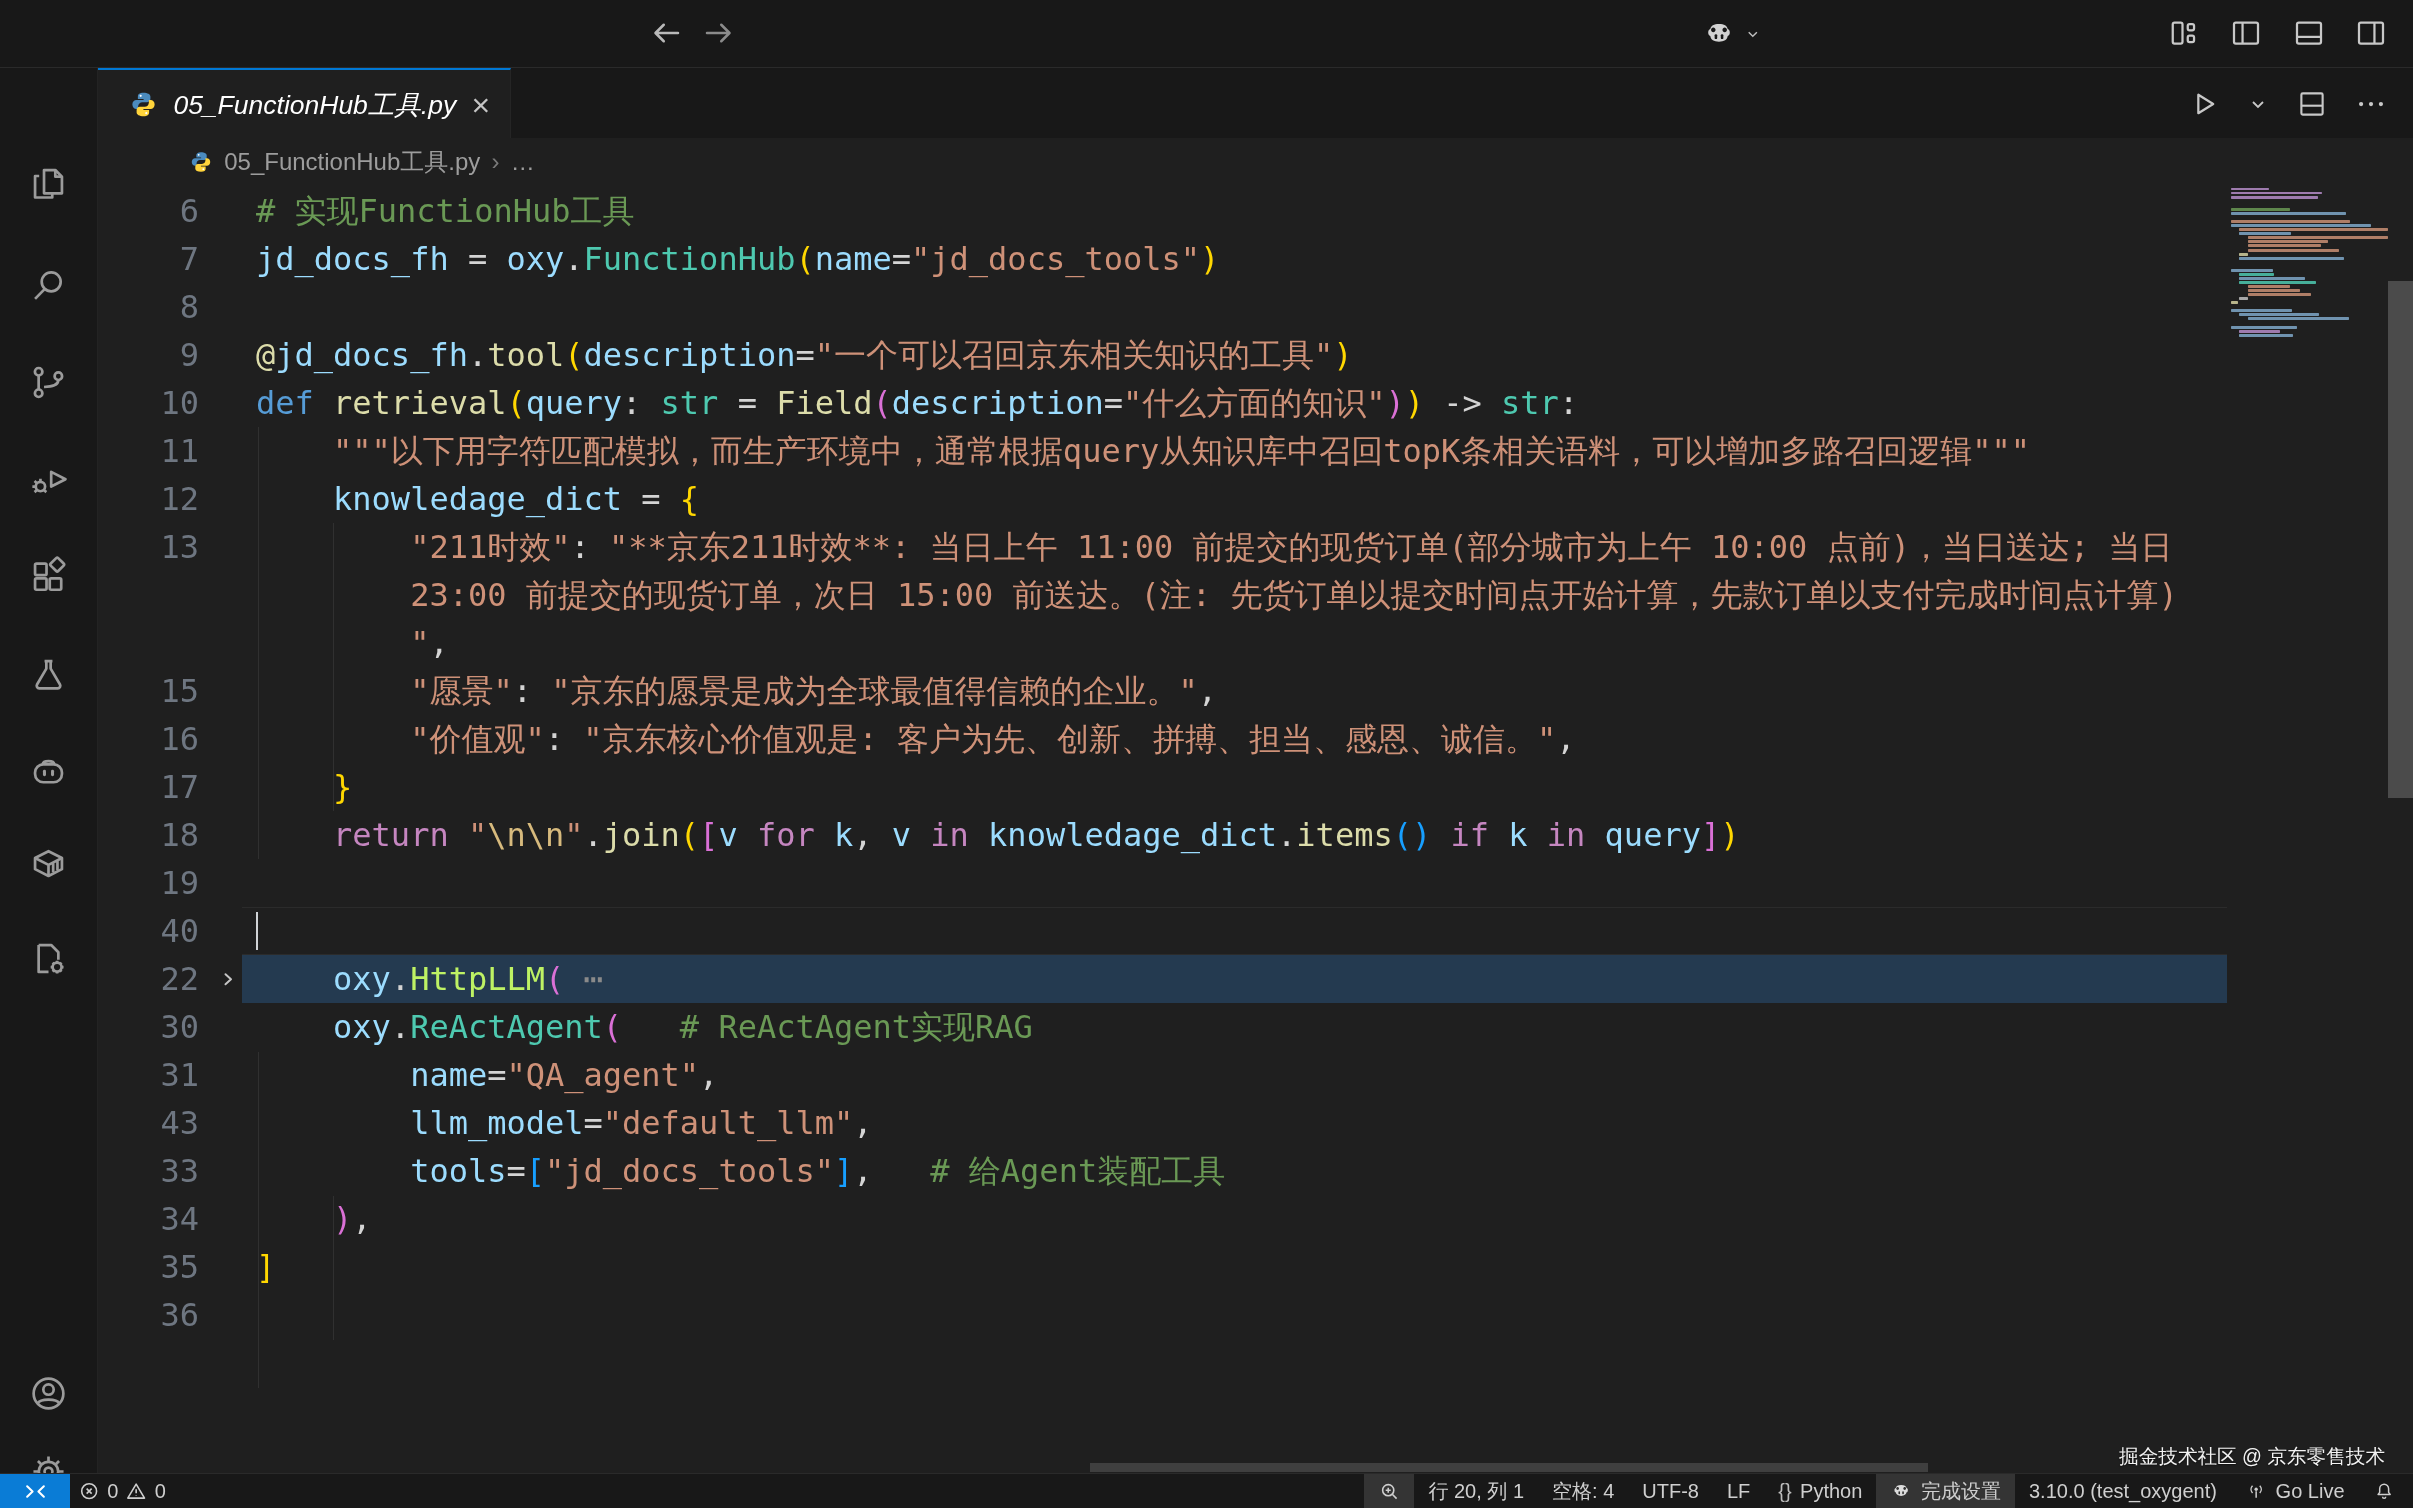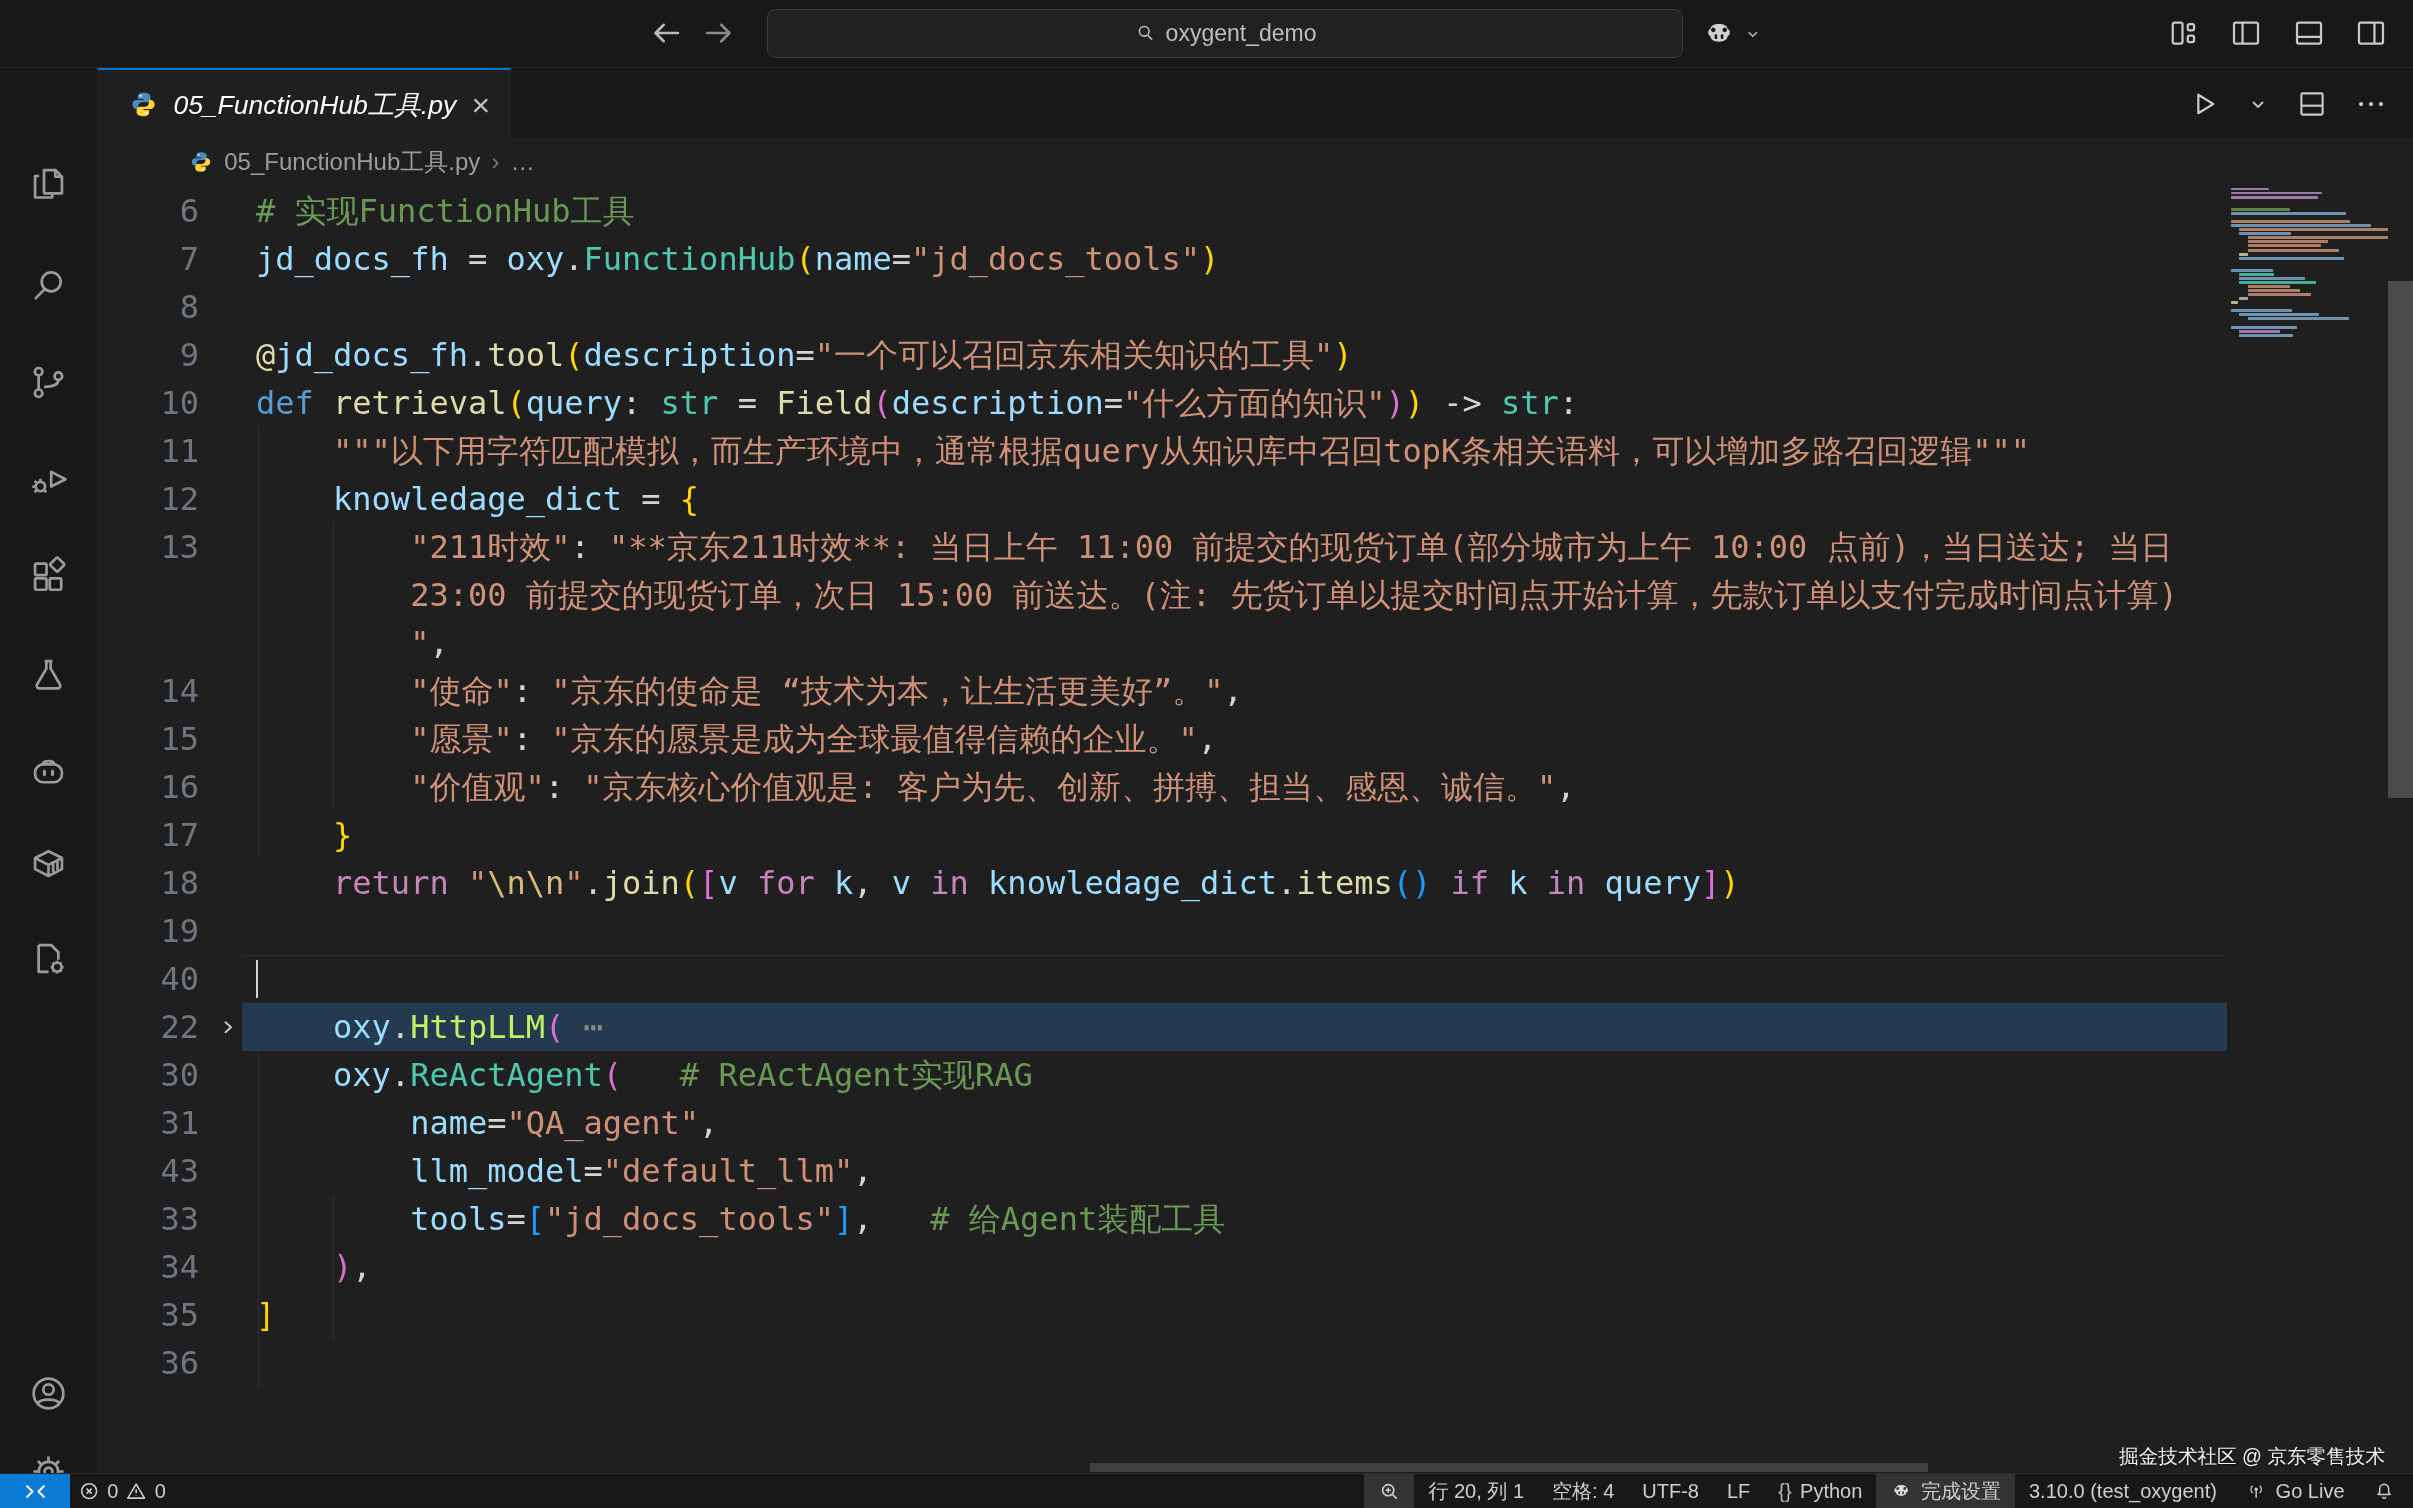--- a/index.html
+++ b/index.html
@@ -98,27 +98,20 @@
 <body>
 
 <div id="titlebar">
   <svg class="nav-arrow" id="nav-back" viewBox="0 0 24 24" fill="none" stroke="#b9b9b9" stroke-width="1.7" stroke-linecap="round" stroke-linejoin="round">
     <path d="M20 12H5.5M10.5 6.5L5 12l5.5 5.5"></path>
   </svg>
   <svg class="nav-arrow" id="nav-fwd" viewBox="0 0 24 24" fill="none" stroke="#8b8b8b" stroke-width="1.7" stroke-linecap="round" stroke-linejoin="round">
     <path d="M4 12h14.5M13.5 6.5L19 12l-5.5 5.5"></path>
   </svg>
 
-  <div id="cmd">
-    <svg width="22.3" height="22.3" viewBox="0 0 24 24" fill="none" stroke="#bdbdbd" stroke-width="1.7">
-      <circle cx="11" cy="10" r="5.2"></circle>
-        <path d="M14.8 14.2L19.5 19"></path>
-    </svg>
-    <span>oxygent_demo</span>
-  </div>
 
   <div id="copilot-top">
     <svg width="36" height="36" viewBox="0 0 24 24">
       <path fill="#d2d2d2" d="M12 5.3c-3.4 0-5.5 1.3-5.8 3.4-.9.2-1.4 1.1-1.4 2.3 0 1.2.5 2.1 1.4 2.3.3 2.4 2.4 3.8 5.8 3.8s5.5-1.4 5.8-3.8c.9-.2 1.4-1.1 1.4-2.3 0-1.2-.5-2.1-1.4-2.3-.3-2.1-2.4-3.4-5.8-3.4zM8.2 7.6c.8 0 1.5.7 1.5 1.6S9 10.8 8.2 10.8s-1.5-.7-1.5-1.6.7-1.6 1.5-1.6zm7.6 0c.8 0 1.5.7 1.5 1.6s-.7 1.6-1.5 1.6-1.5-.7-1.5-1.6.7-1.6 1.5-1.6z"></path>
       <rect x="9.1" y="12.1" width="1.7" height="3.3" rx="0.8" fill="#181818"></rect>
       <rect x="13.2" y="12.1" width="1.7" height="3.3" rx="0.8" fill="#181818"></rect>
     </svg>
     <svg width="19.6" height="19.6" viewBox="0 0 24 24" fill="none" stroke="#bdbdbd" stroke-width="1.8">
         <path d="M7 10l5 5 5-5"></path>
       </svg>
@@ -278,21 +271,20 @@
       <div class="code-row"><span class="ln">6</span><span class="line"><span style="color: rgb(106, 153, 85);"># 实现FunctionHub工具</span></span></div>
       <div class="code-row"><span class="ln">7</span><span class="line"><span style="color: rgb(156, 220, 254);">jd_docs_fh</span><span style="color: rgb(212, 212, 212);"> = </span><span style="color: rgb(156, 220, 254);">oxy</span><span style="color: rgb(212, 212, 212);">.</span><span style="color: rgb(78, 201, 176);">FunctionHub</span><span style="color: rgb(255, 215, 0);">(</span><span style="color: rgb(156, 220, 254);">name</span><span style="color: rgb(212, 212, 212);">=</span><span style="color: rgb(206, 145, 120);">"jd_docs_tools"</span><span style="color: rgb(255, 215, 0);">)</span></span></div>
       <div class="code-row"><span class="ln">8</span><span class="line"></span></div>
       <div class="code-row"><span class="ln">9</span><span class="line"><span style="color: rgb(220, 220, 170);">@</span><span style="color: rgb(156, 220, 254);">jd_docs_fh</span><span style="color: rgb(212, 212, 212);">.</span><span style="color: rgb(220, 220, 170);">tool</span><span style="color: rgb(255, 215, 0);">(</span><span style="color: rgb(156, 220, 254);">description</span><span style="color: rgb(212, 212, 212);">=</span><span style="color: rgb(206, 145, 120);">"一个可以召回京东相关知识的工具"</span><span style="color: rgb(255, 215, 0);">)</span></span></div>
       <div class="code-row"><span class="ln">10</span><span class="line"><span style="color: rgb(86, 156, 214);">def</span><span style="color: rgb(212, 212, 212);"> </span><span style="color: rgb(220, 220, 170);">retrieval</span><span style="color: rgb(255, 215, 0);">(</span><span style="color: rgb(156, 220, 254);">query</span><span style="color: rgb(212, 212, 212);">: </span><span style="color: rgb(78, 201, 176);">str</span><span style="color: rgb(212, 212, 212);"> = </span><span style="color: rgb(220, 220, 170);">Field</span><span style="color: rgb(218, 112, 214);">(</span><span style="color: rgb(156, 220, 254);">description</span><span style="color: rgb(212, 212, 212);">=</span><span style="color: rgb(206, 145, 120);">"什么方面的知识"</span><span style="color: rgb(218, 112, 214);">)</span><span style="color: rgb(255, 215, 0);">)</span><span style="color: rgb(212, 212, 212);"> -&gt; </span><span style="color: rgb(78, 201, 176);">str</span><span style="color: rgb(212, 212, 212);">:</span></span></div>
       <div class="code-row"><span class="ln">11</span><span class="line"><span style="color: rgb(212, 212, 212);">    </span><span style="color: rgb(206, 145, 120);">"""以下用字符匹配模拟，而生产环境中，通常根据query从知识库中召回topK条相关语料，可以增加多路召回逻辑"""</span></span></div>
       <div class="code-row"><span class="ln">12</span><span class="line"><span style="color: rgb(212, 212, 212);">    </span><span style="color: rgb(156, 220, 254);">knowledage_dict</span><span style="color: rgb(212, 212, 212);"> = </span><span style="color: rgb(255, 215, 0);">{</span></span></div>
       <div class="code-row"><span class="ln">13</span><span class="line"><span style="color: rgb(212, 212, 212);">        </span><span style="color: rgb(206, 145, 120);">"211时效"</span><span style="color: rgb(212, 212, 212);">: </span><span style="color: rgb(206, 145, 120);">"**京东211时效**: 当日上午 11:00 前提交的现货订单(部分城市为上午 10:00 点前)，当日送达; 当日</span></span></div>
       <div class="code-row"><span class="ln"></span><span class="line"><span style="color: rgb(206, 145, 120);">        23:00 前提交的现货订单，次日 15:00 前送达。(注: 先货订单以提交时间点开始计算，先款订单以支付完成时间点计算)</span></span></div>
       <div class="code-row"><span class="ln"></span><span class="line"><span style="color: rgb(206, 145, 120);">        "</span><span style="color: rgb(212, 212, 212);">,</span></span></div>
-      <div class="code-row"><span class="ln">14</span><span class="line"><span style="color: rgb(212, 212, 212);">        </span><span style="color: rgb(206, 145, 120);">"使命"</span><span style="color: rgb(212, 212, 212);">: </span><span style="color: rgb(206, 145, 120);">"京东的使命是 “技术为本，让生活更美好”。"</span><span style="color: rgb(212, 212, 212);">,</span></span></div>
       <div class="code-row"><span class="ln">15</span><span class="line"><span style="color: rgb(212, 212, 212);">        </span><span style="color: rgb(206, 145, 120);">"愿景"</span><span style="color: rgb(212, 212, 212);">: </span><span style="color: rgb(206, 145, 120);">"京东的愿景是成为全球最值得信赖的企业。"</span><span style="color: rgb(212, 212, 212);">,</span></span></div>
       <div class="code-row"><span class="ln">16</span><span class="line"><span style="color: rgb(212, 212, 212);">        </span><span style="color: rgb(206, 145, 120);">"价值观"</span><span style="color: rgb(212, 212, 212);">: </span><span style="color: rgb(206, 145, 120);">"京东核心价值观是: 客户为先、创新、拼搏、担当、感恩、诚信。"</span><span style="color: rgb(212, 212, 212);">,</span></span></div>
       <div class="code-row"><span class="ln">17</span><span class="line"><span style="color: rgb(212, 212, 212);">    </span><span style="color: rgb(255, 215, 0);">}</span></span></div>
       <div class="code-row"><span class="ln">18</span><span class="line"><span style="color: rgb(212, 212, 212);">    </span><span style="color: rgb(197, 134, 192);">return</span><span style="color: rgb(212, 212, 212);"> </span><span style="color: rgb(206, 145, 120);">"</span><span style="color: rgb(215, 186, 125);">\n\n</span><span style="color: rgb(206, 145, 120);">"</span><span style="color: rgb(212, 212, 212);">.</span><span style="color: rgb(220, 220, 170);">join</span><span style="color: rgb(255, 215, 0);">(</span><span style="color: rgb(218, 112, 214);">[</span><span style="color: rgb(156, 220, 254);">v</span><span style="color: rgb(212, 212, 212);"> </span><span style="color: rgb(197, 134, 192);">for</span><span style="color: rgb(212, 212, 212);"> </span><span style="color: rgb(156, 220, 254);">k</span><span style="color: rgb(212, 212, 212);">, </span><span style="color: rgb(156, 220, 254);">v</span><span style="color: rgb(212, 212, 212);"> </span><span style="color: rgb(197, 134, 192);">in</span><span style="color: rgb(212, 212, 212);"> </span><span style="color: rgb(156, 220, 254);">knowledage_dict</span><span style="color: rgb(212, 212, 212);">.</span><span style="color: rgb(220, 220, 170);">items</span><span style="color: rgb(23, 159, 255);">()</span><span style="color: rgb(212, 212, 212);"> </span><span style="color: rgb(197, 134, 192);">if</span><span style="color: rgb(212, 212, 212);"> </span><span style="color: rgb(156, 220, 254);">k</span><span style="color: rgb(212, 212, 212);"> </span><span style="color: rgb(197, 134, 192);">in</span><span style="color: rgb(212, 212, 212);"> </span><span style="color: rgb(156, 220, 254);">query</span><span style="color: rgb(218, 112, 214);">]</span><span style="color: rgb(255, 215, 0);">)</span></span></div>
       <div class="code-row"><span class="ln">19</span><span class="line"></span></div>
       <div class="code-row cur"><div class="row-band"></div><span class="ln">40</span><span class="line"></span><div class="cursor"></div></div>
       <div class="code-row hl"><div class="row-band"></div><span class="ln">22</span><svg class="fold-chev" viewBox="0 0 24 24" fill="none" stroke="#c5c5c5" stroke-width="1.8" stroke-linecap="round" stroke-linejoin="round">
           <path d="M9.5 7.5l5 4.5-5 4.5"></path>
         </svg><span class="line"><span style="color: rgb(212, 212, 212);">    </span><span style="color: rgb(156, 220, 254);">oxy</span><span style="color: rgb(212, 212, 212);">.</span><span style="color: #bef264;">HttpLLM</span><span style="color: rgb(218, 112, 214);">(</span><span style="color: rgb(212, 212, 212);"> </span><span style="color: rgb(138, 138, 138);">⋯</span></span></div>
       <div class="code-row"><span class="ln">30</span><span class="line"><span style="color: rgb(212, 212, 212);">    </span><span style="color: rgb(156, 220, 254);">oxy</span><span style="color: rgb(212, 212, 212);">.</span><span style="color: rgb(78, 201, 176);">ReActAgent</span><span style="color: rgb(218, 112, 214);">(</span><span style="color: rgb(212, 212, 212);">   </span><span style="color: rgb(106, 153, 85);"># ReActAgent实现RAG</span></span></div>

